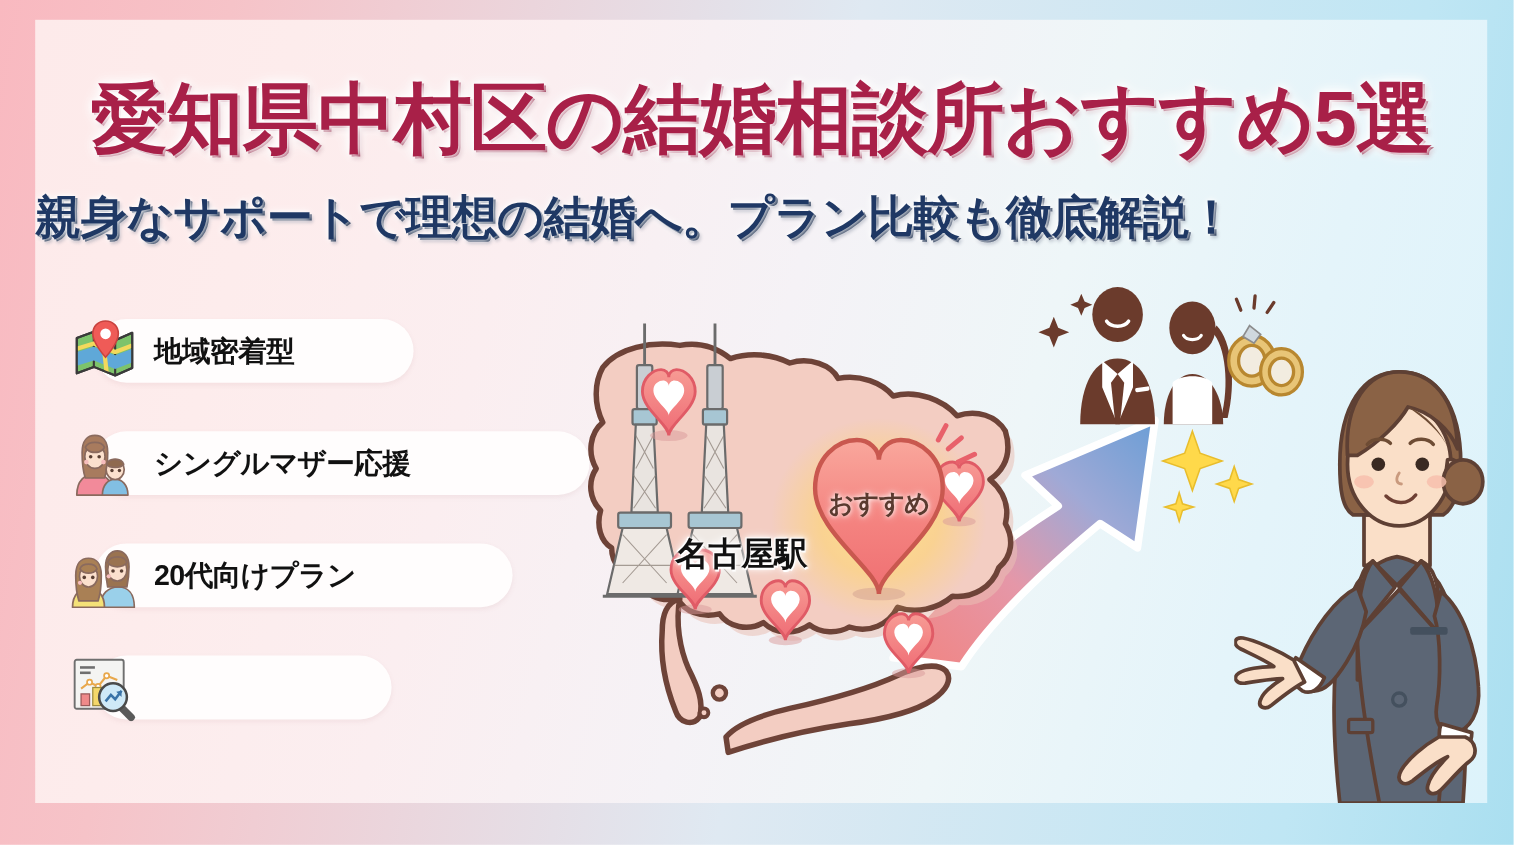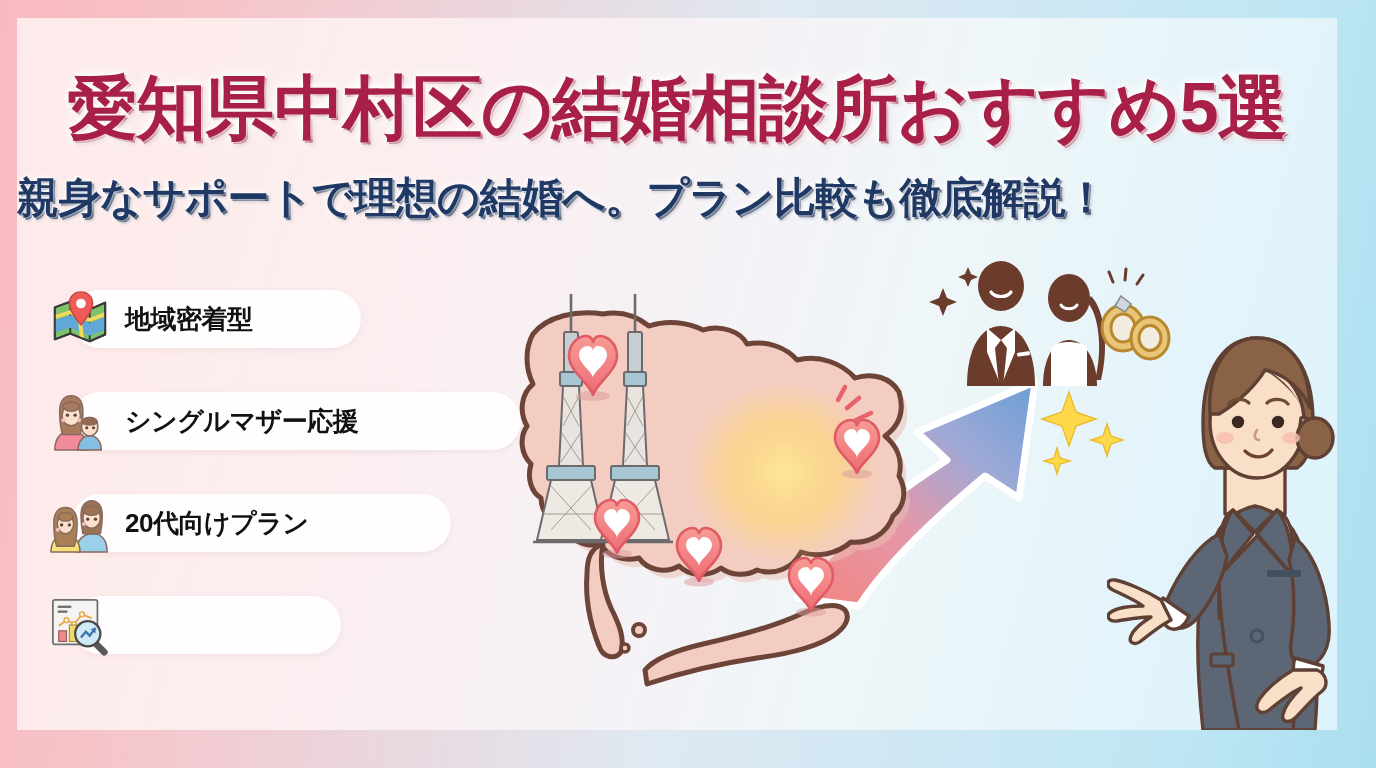--- a/index.html
+++ b/index.html
@@ -6,21 +6,21 @@
   html, body { width:1376px; height:768px; overflow:hidden; }
   body {
     font-family: "Liberation Sans", "DejaVu Sans", sans-serif;
     background: linear-gradient(100deg, #f9b9c0 0%, #f6c3c8 14%, #dfe9f2 52%, #bfe6f4 86%, #aadff0 100%);
     position:relative;
   }
 
   
   #canvas {
     position:absolute;
-    left:17px; top:18px;
+    left:32px; top:18px;
     width:1320px; height:712px;
     background: linear-gradient(105deg,
         #fdeaea 0%, #fdecec 16%, #fbeef0 32%,
         #f5f2f6 50%, #eef6f8 66%, #e4f4fa 82%, #ddf3fb 100%);
     overflow:hidden;
   }
 
   
   #title {
     position:absolute; left:0; top:44px; width:1320px;
@@ -310,21 +310,36 @@
         </g>
       </g>
 
       <g stroke="#e8616b" stroke-width="4.5" stroke-linecap="round">
         <line x1="340" y1="122" x2="352" y2="112"></line>
         <line x1="349" y1="134" x2="364" y2="127"></line>
         <line x1="331" y1="114" x2="338" y2="101"></line>
       </g>
     </svg>
 
-
+    <div id="big-heart">
+      <svg viewBox="0 0 128 150" width="128" height="150">
+        <defs>
+          <linearGradient id="bigHeartGrad" x1="0" y1="0" x2="0" y2="1">
+            <stop offset="0%" stop-color="#f9a79c"></stop>
+            <stop offset="55%" stop-color="#f4827f"></stop>
+            <stop offset="100%" stop-color="#ef6f72"></stop>
+          </linearGradient>
+        </defs>
+        <ellipse cx="64" cy="144" rx="24" ry="6" fill="#cf9b8d" opacity=".45"></ellipse>
+        <path d="M64 144 C64 122 6 88 6 48 C6 20 26 4 44 4 C55 4 64 12 64 22 C64 12 73 4 84 4 C102 4 122 20 122 48 C122 88 64 122 64 144 Z" fill="url(#bigHeartGrad)" stroke="#c9584f" stroke-width="4"></path>
+      </svg>
+      <div id="big-heart-text">おすすめ</div>
+    </div>
+
+    <div class="mlabel" id="station-label">名古屋駅</div>
   </div>
 
   <div id="couple">
     <svg viewBox="0 0 250 130" width="250" height="130">
       <g fill="#6b3b2c">
 
         <path d="M14 42 L18 32 L22 42 L32 46 L22 50 L18 60 L14 50 L4 46 Z"></path>
         <path d="M40 18 L43 11 L46 18 L53 21 L46 24 L43 31 L40 24 L33 21 Z"></path>
 
         <ellipse cx="76" cy="30" rx="23" ry="25"></ellipse>

